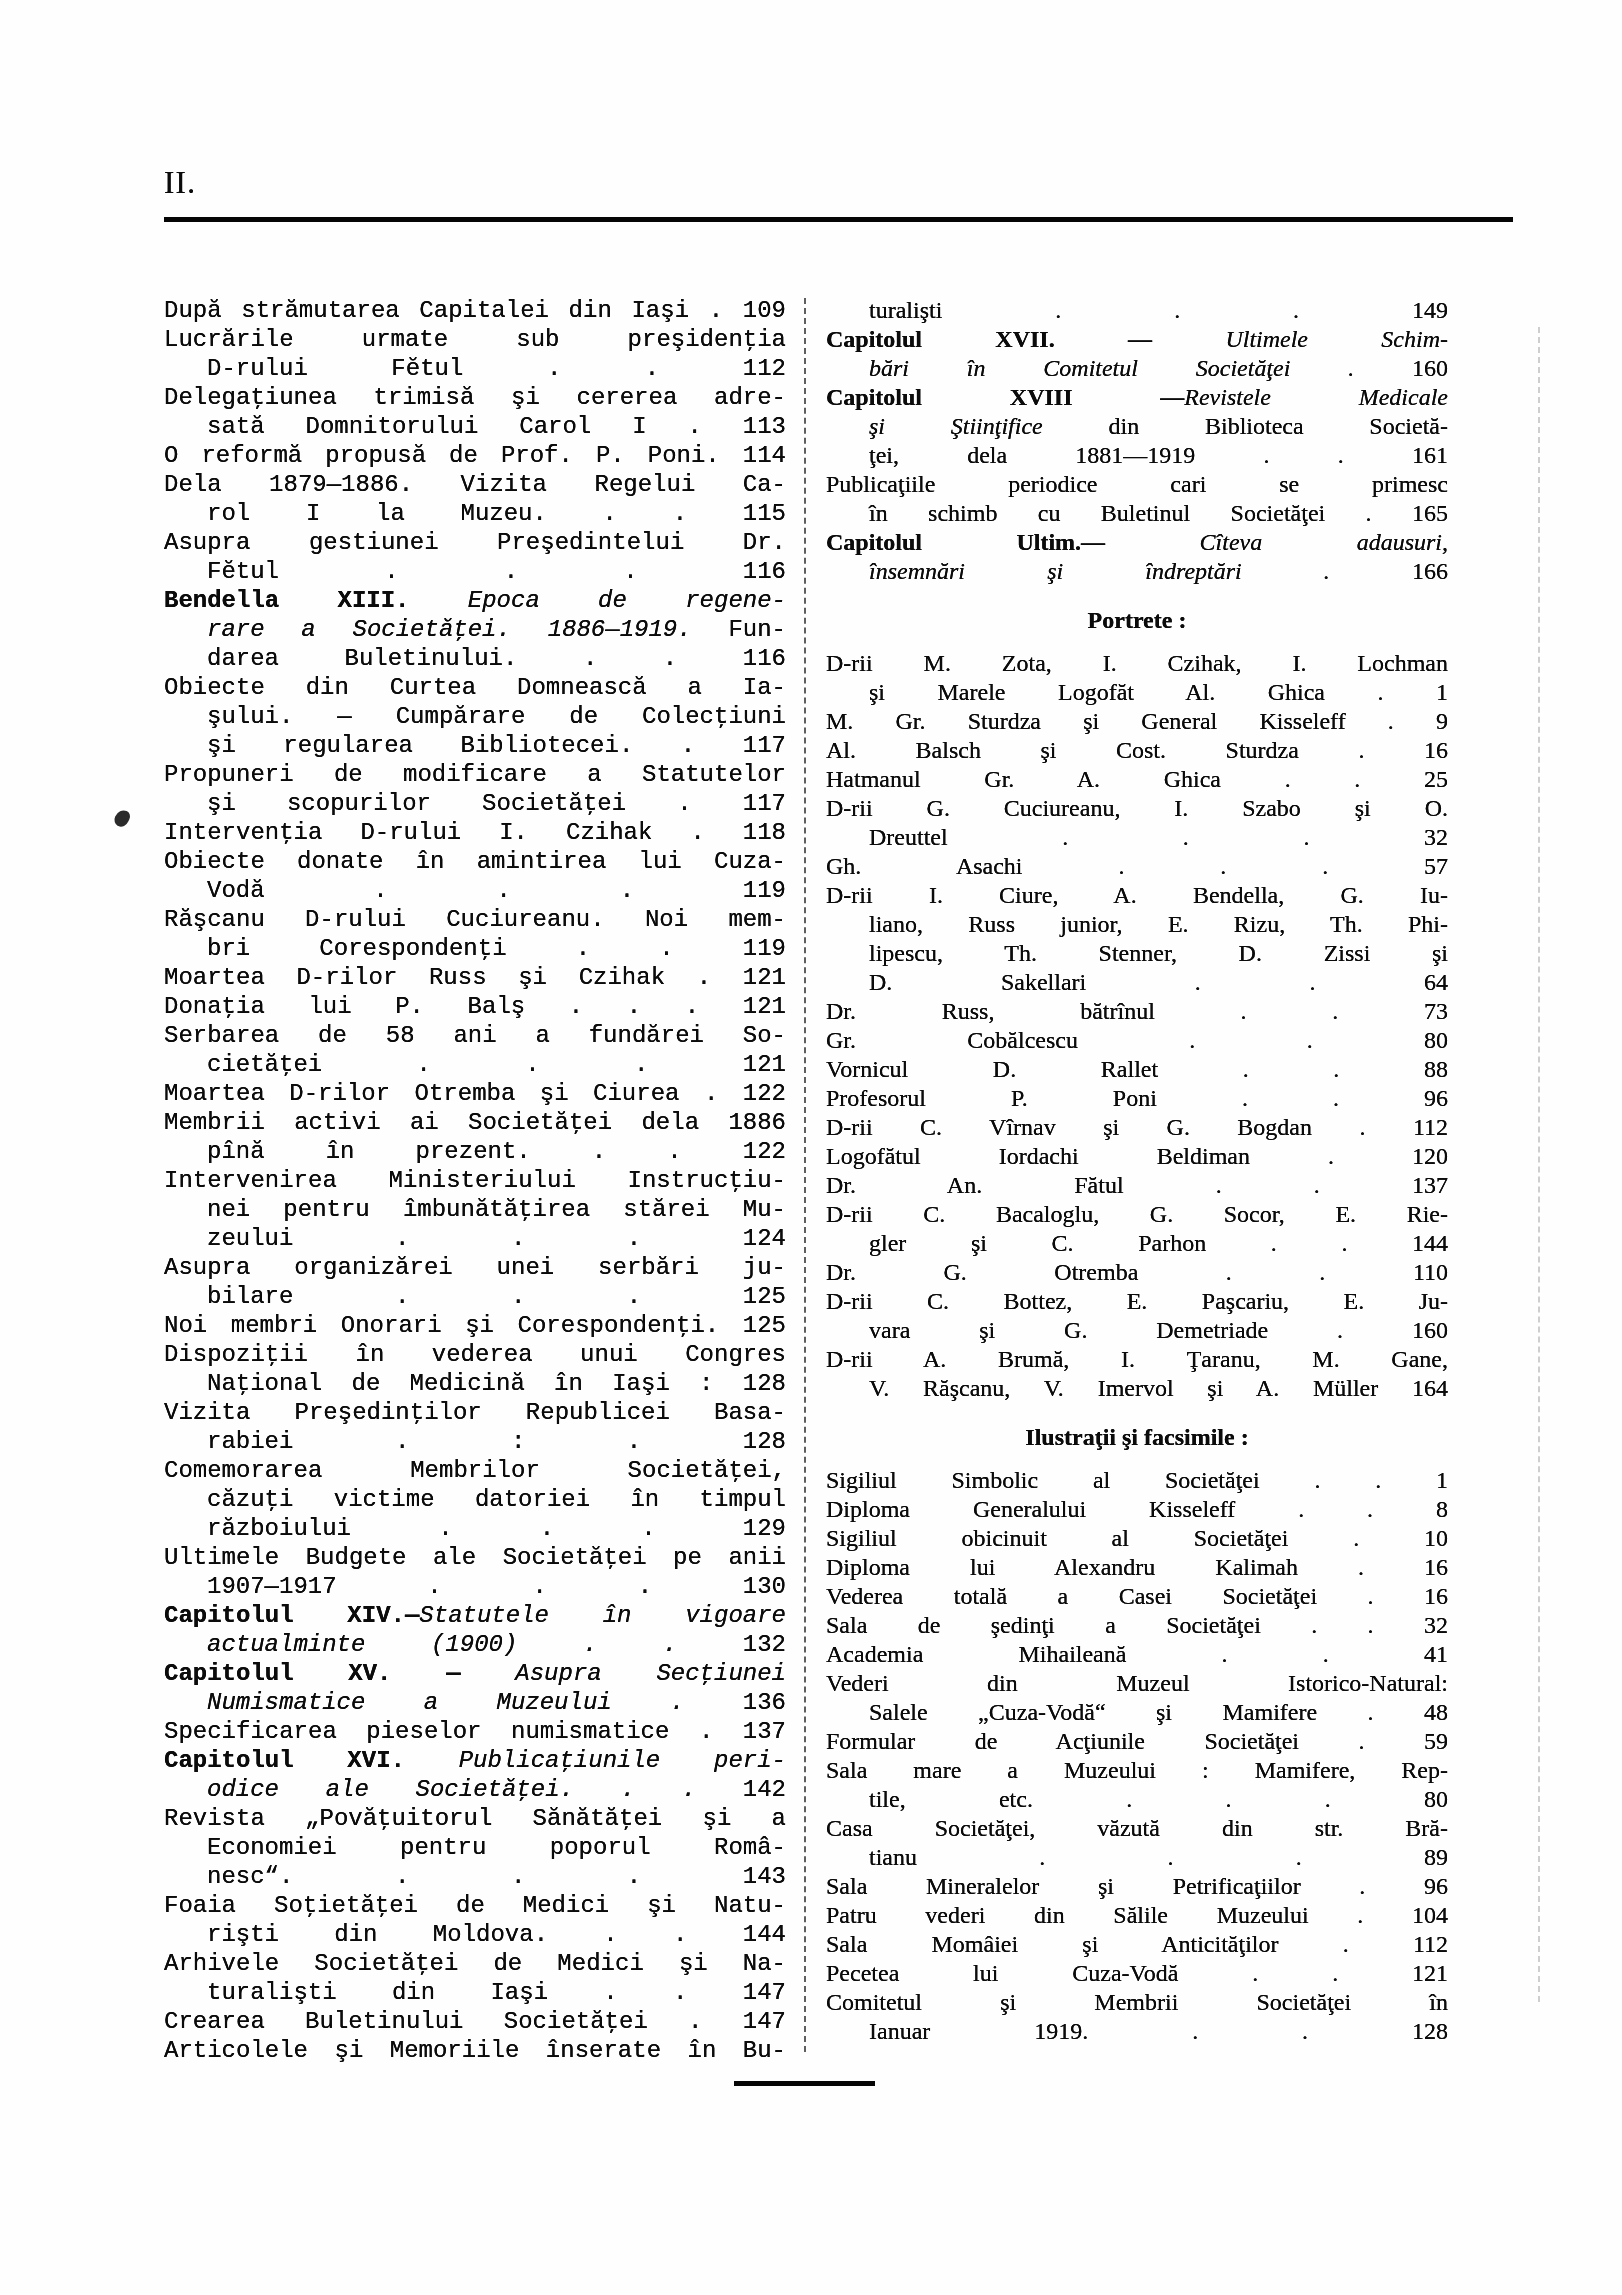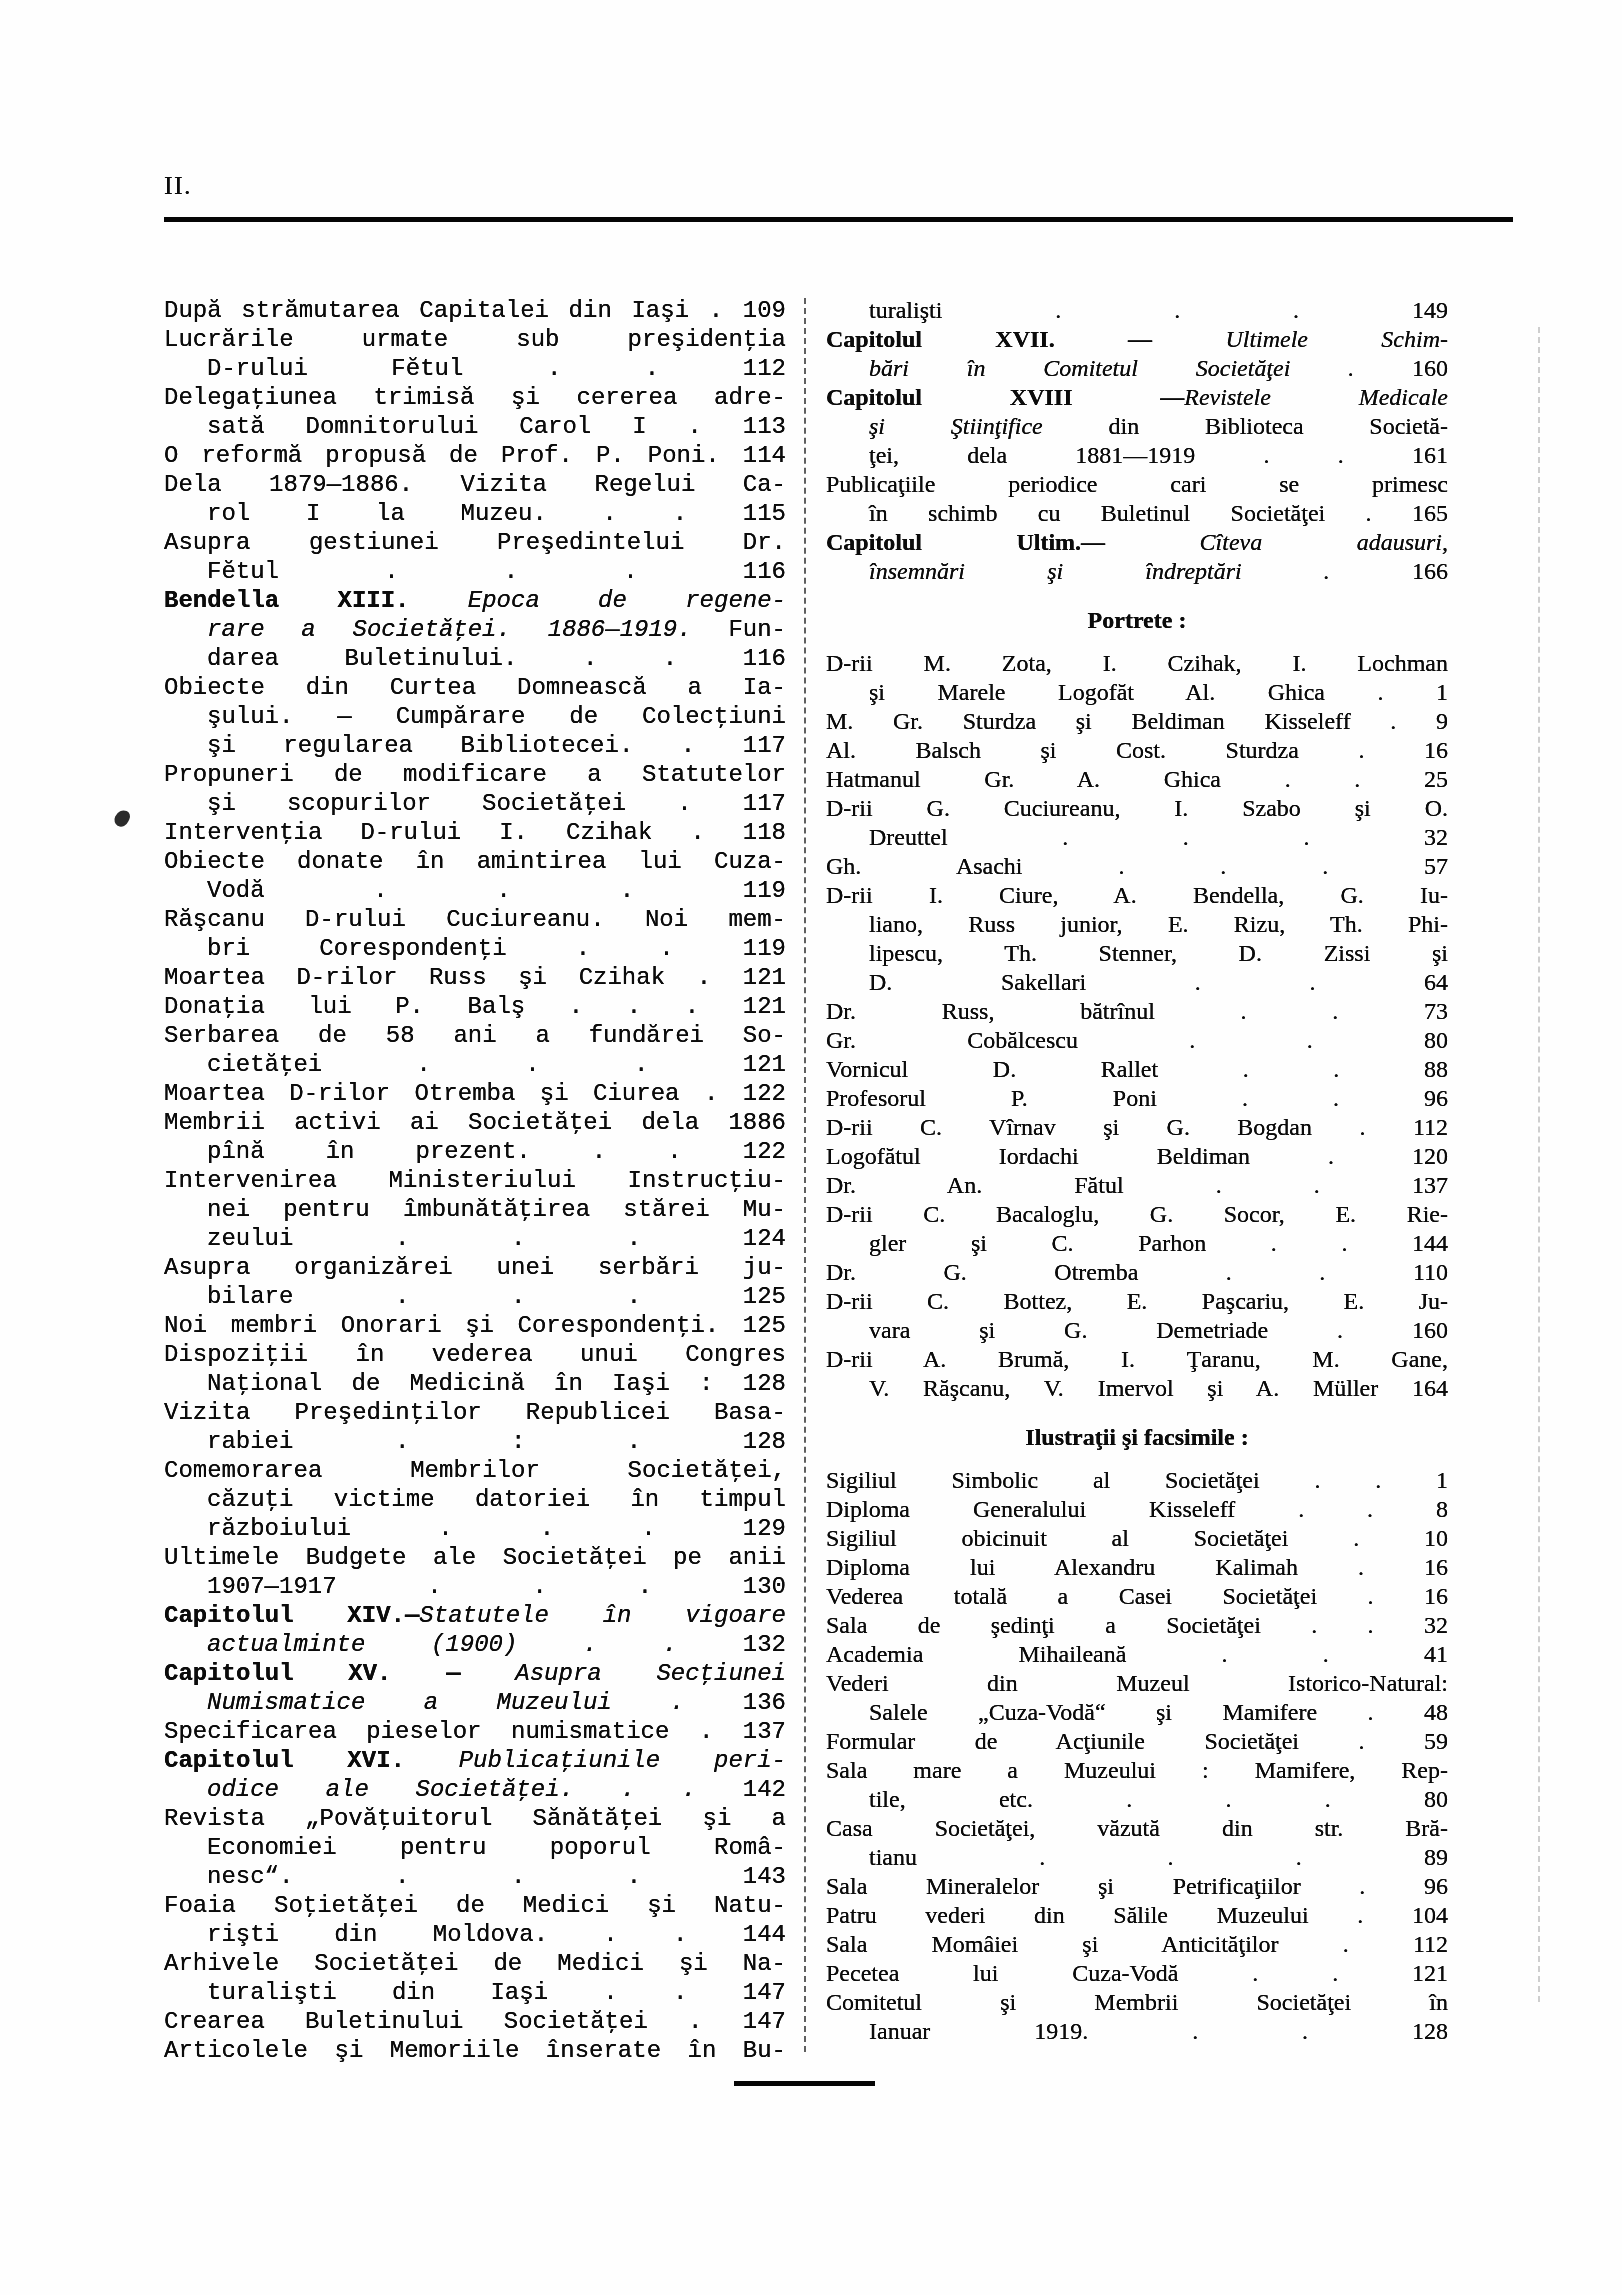--- a/index.html
+++ b/index.html
@@ -5,22 +5,22 @@
   html,body{margin:0;padding:0;background:#ffffff;}
   .page{
     position:relative;
     width:1622px;height:2295px;
     background:#fefefe;
     font-family:"Liberation Serif","DejaVu Serif",serif;
     color:#0b0b0b;
     overflow:hidden;
   }
   .roman{
-    position:absolute;left:164px;top:171px;
-    font-size:26px;letter-spacing:1.3px;
+    position:absolute;left:164px;top:165px;
+    font-size:31px;letter-spacing:1.3px;
     text-shadow:0 0 0.4px #000;
     text-align:right;
   }
   .toprule{
     position:absolute;left:164px;top:217px;
     width:1349px;height:5.2px;background:#050505;
   }
   .col{
     position:absolute;top:296px;width:622px;
     font-size:24px;line-height:29px;
@@ -224,21 +224,21 @@
           <div class="line cont"><span class="ri">însemnări şi îndreptări .</span> <span class="pg">166</span></div>
         </div>
       </div>
     <div class="sec-heading">Portrete :</div>
     <div id="portraits-entries">
         <div class="entry">
           <div class="line"><span>D-rii M. Zota, I. Czihak, I. Lochman</span></div>
           <div class="line cont"><span>şi Marele Logofăt Al. Ghica .</span> <span class="pg">1</span></div>
         </div>
         <div class="entry">
-          <div class="line"><span>M. Gr. Sturdza şi Beldiman Kisseleff .</span> <span class="pg">9</span></div>
+          <div class="line"><span>M. Gr. Sturdza şi General Kisseleff .</span> <span class="pg">9</span></div>
         </div>
         <div class="entry">
           <div class="line"><span>Al. Balsch şi Cost. Sturdza .</span> <span class="pg">16</span></div>
         </div>
         <div class="entry">
           <div class="line"><span>Hatmanul Gr. A. Ghica . .</span> <span class="pg">25</span></div>
         </div>
         <div class="entry">
           <div class="line"><span>D-rii G. Cuciureanu, I. Szabo şi O.</span></div>
           <div class="line cont"><span>Dreuttel . . .</span> <span class="pg">32</span></div>

